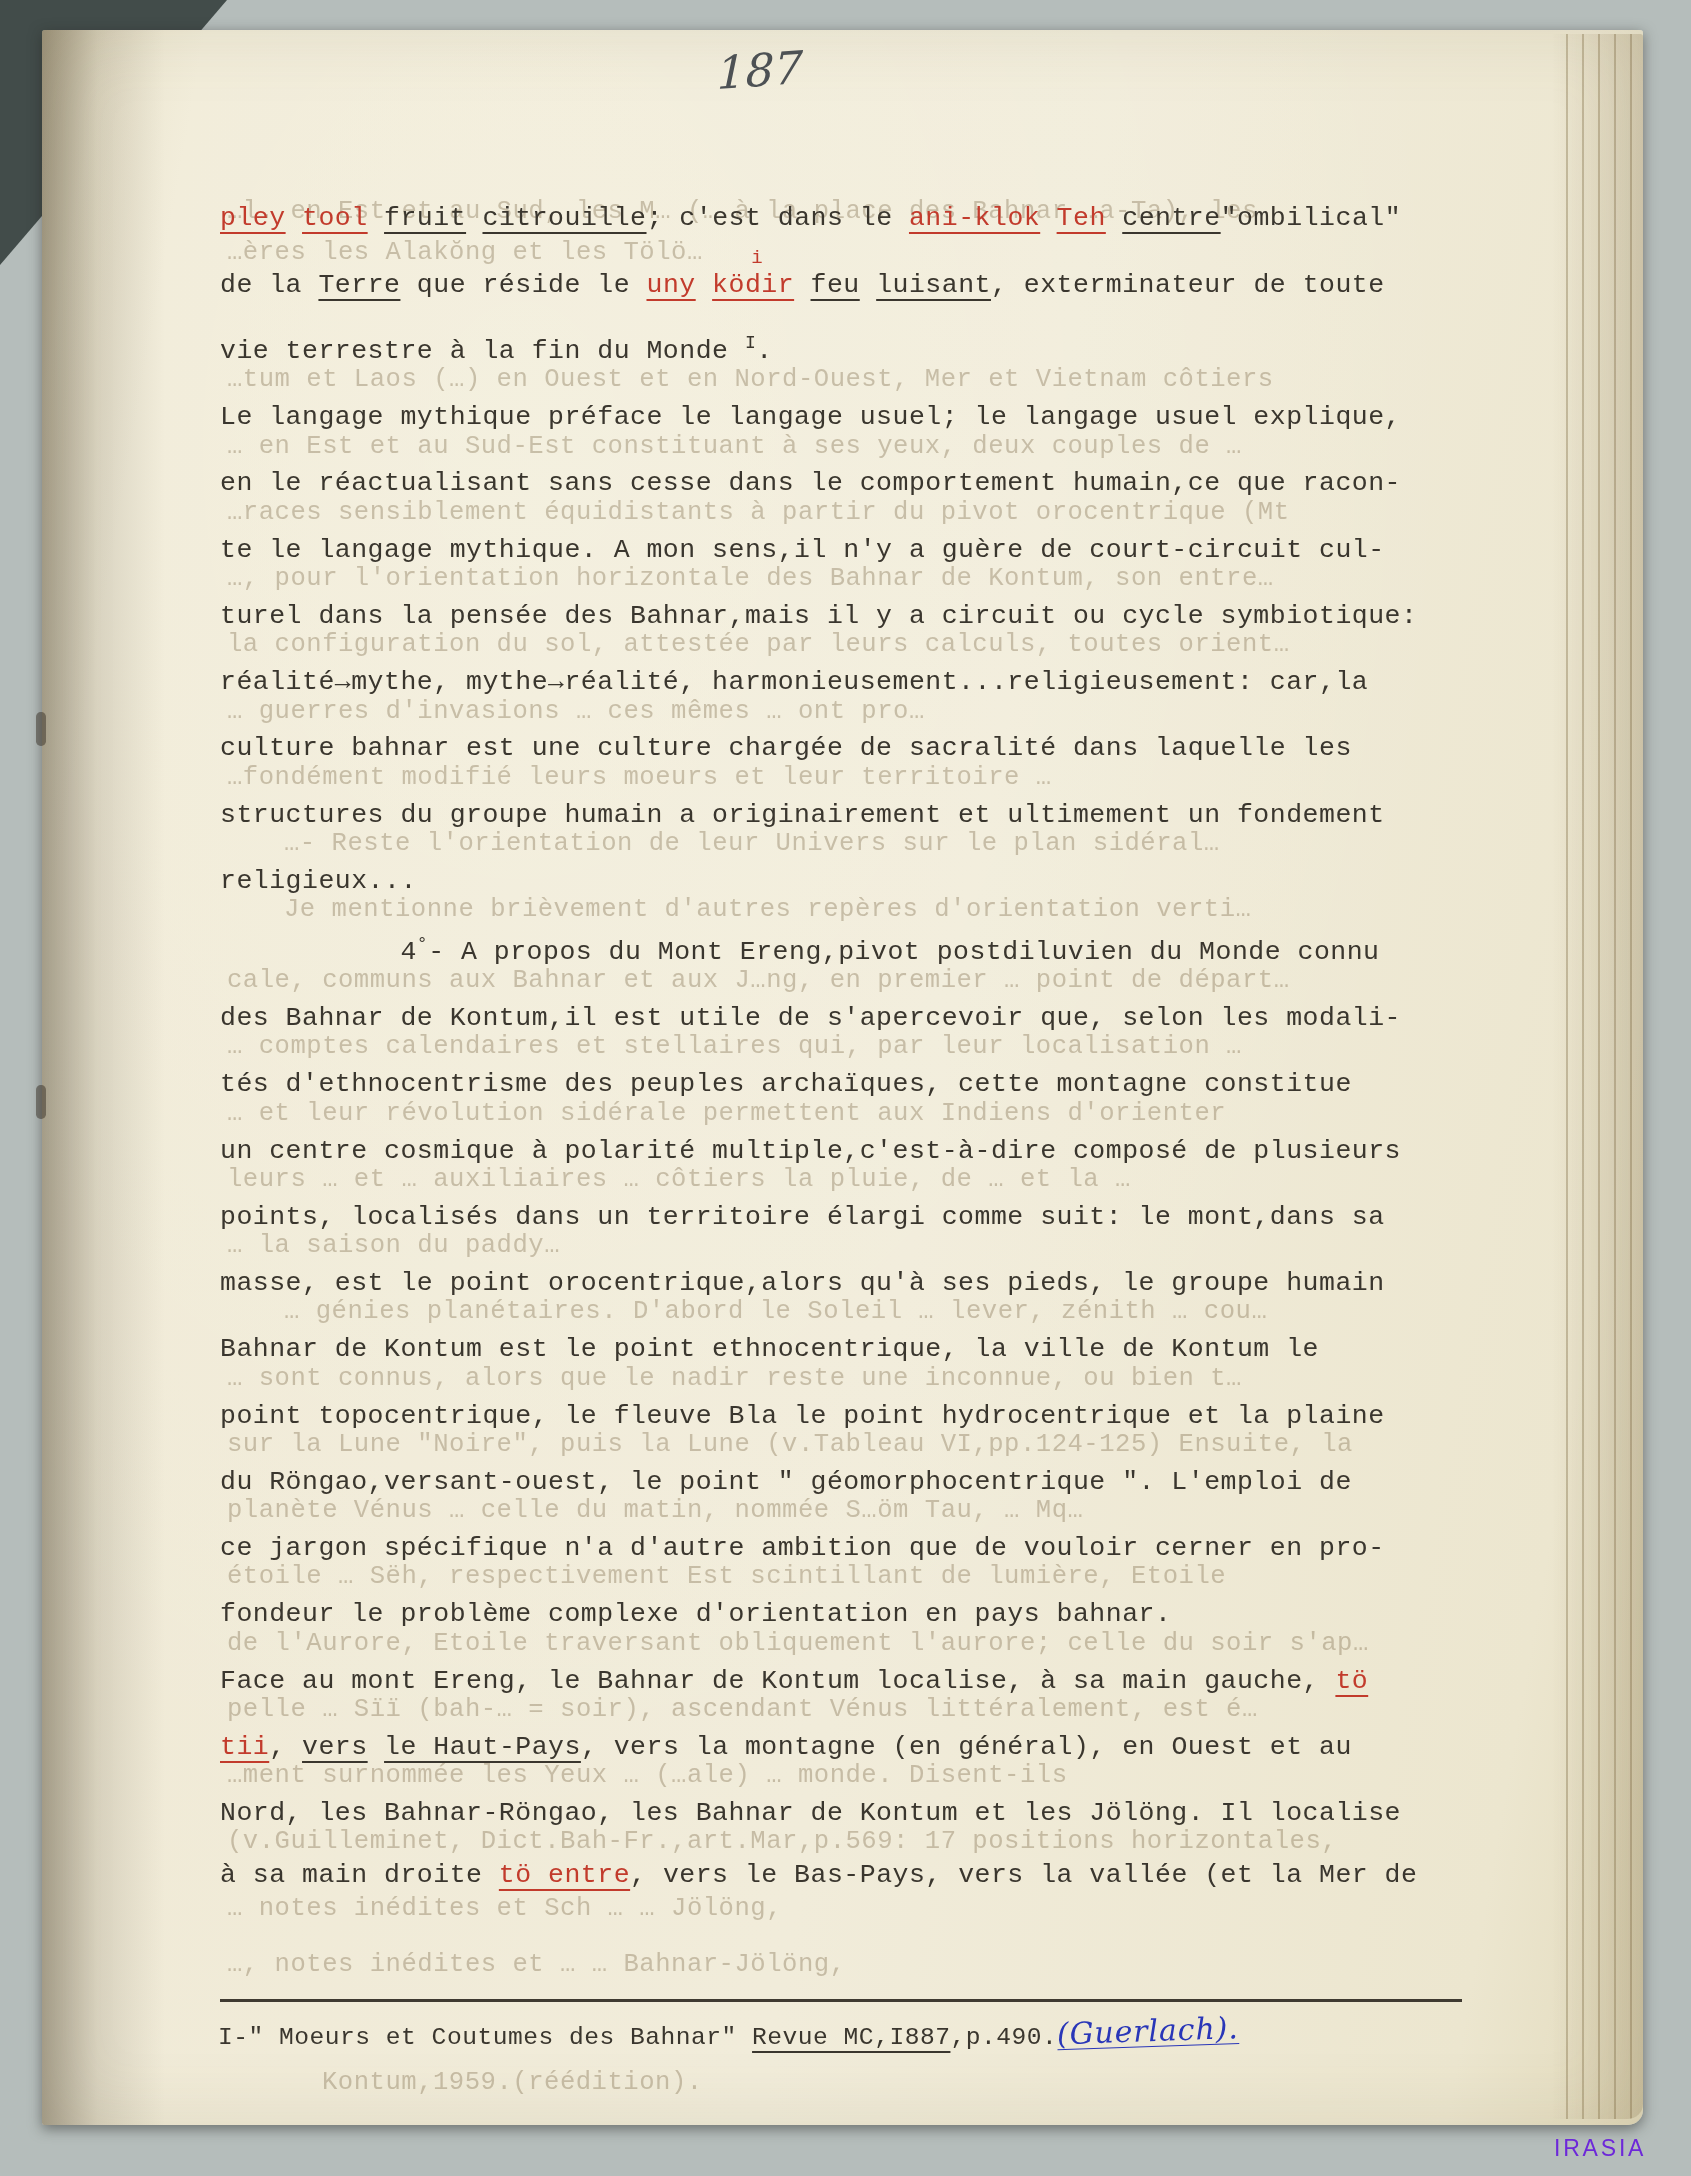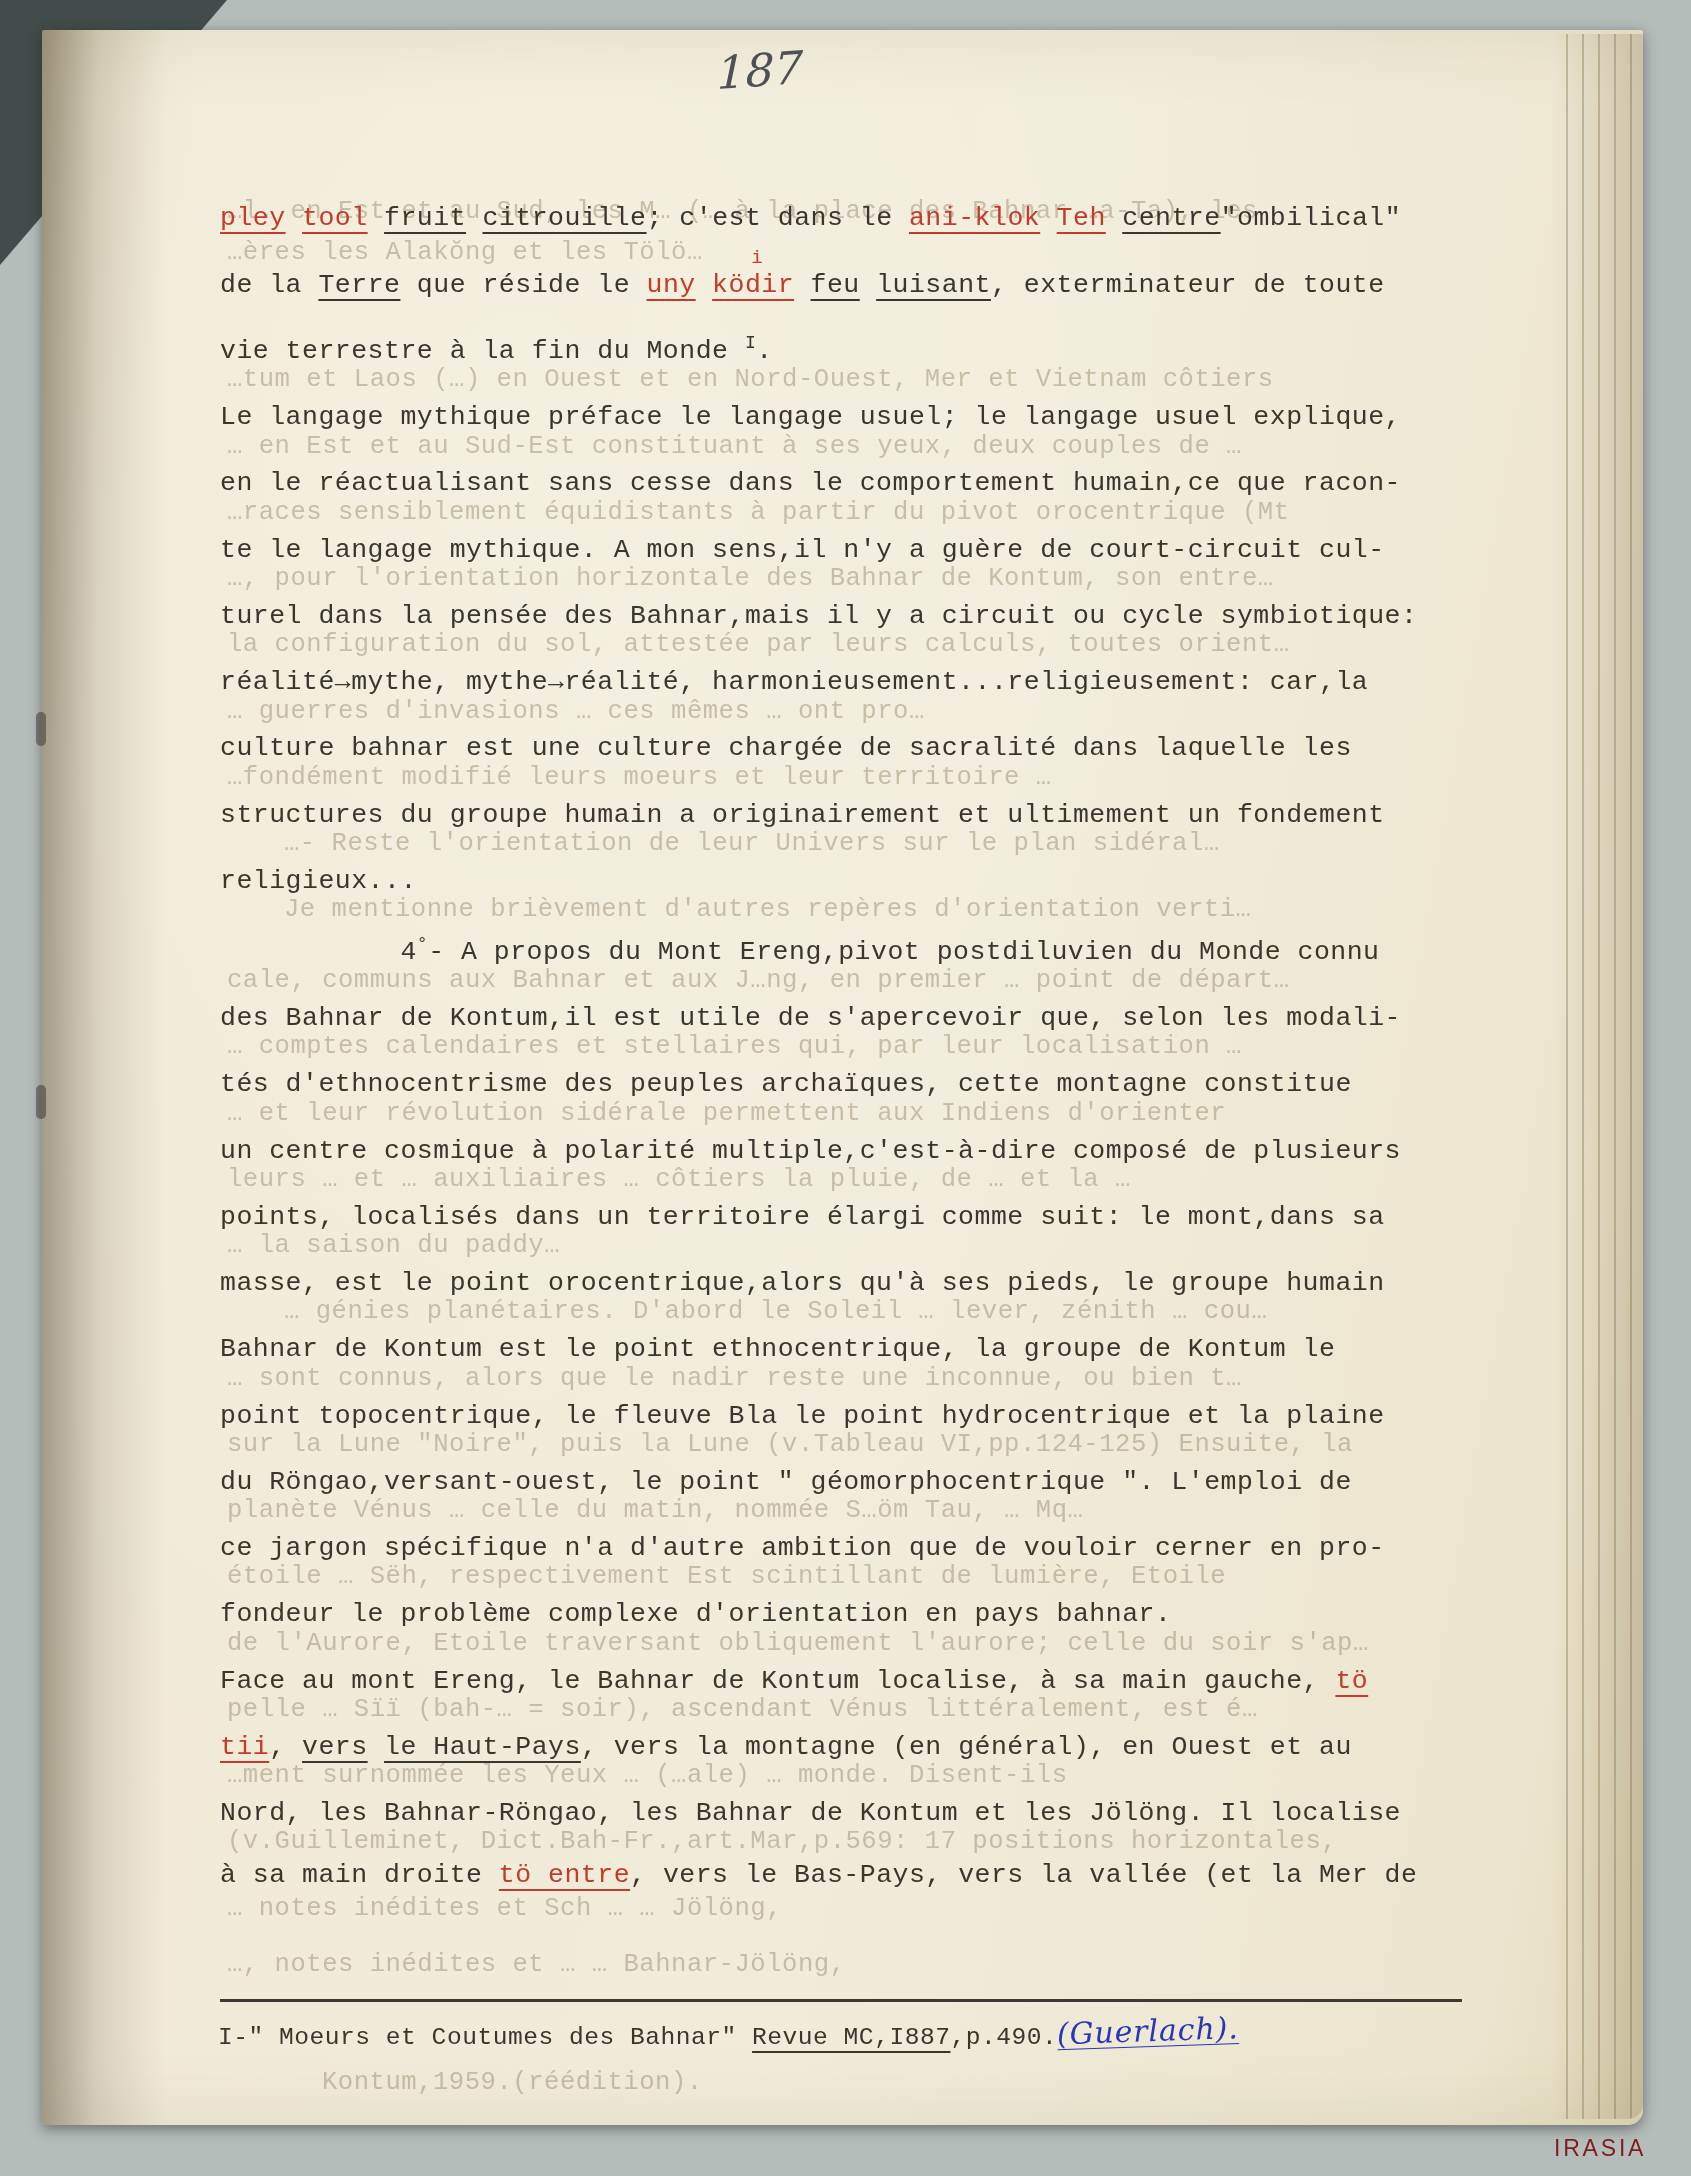--- a/index.html
+++ b/index.html
@@ -69,21 +69,21 @@
     font-size:24.6px;letter-spacing:0.5px;color:var(--ink,#3a362e);
   }
   .s-hand{
     color:var(--blue,#2936b8);font-family:"DejaVu Serif",serif;font-style:italic;
     font-size:30px;display:inline-block;transform:rotate(-2deg) translateY(-2.8px);
     letter-spacing:0.9px;text-decoration:underline;text-decoration-thickness:0.9px;text-underline-offset:4.7px;
   }
   .watermark{
     position:absolute;left:1554px;top:2135px;z-index:4;
     font-family:"Liberation Sans",sans-serif;font-size:23px;
-    letter-spacing:2.8px;color:#7f1d1d;
+    letter-spacing:2.8px;color:#6d28d9;
   }
 </style>
 </head>
 <body>
 
 <div class="scan-corner"></div>
 
 <div class="page">
   <div class="gutter"></div>
   <div class="page-edges"></div>
@@ -135,21 +135,21 @@
     <div class="line" style="top: 667px;"><span class="">réalité→mythe, mythe→réalité, harmonieusement...religieusement: car,la</span></div>
     <div class="line" style="top: 733px; font-family: Liberation Mono, monospace;"><span class="">culture bahnar est une culture chargée de sacralité dans laquelle les</span></div>
     <div class="line" style="top: 800px;"><span class="">structures du groupe humain a originairement et ultimement un fondement</span></div>
     <div class="line" style="top: 866px;"><span class="">religieux...</span></div>
     <div class="line" style="top: 937px;"><span class="">           4</span><span class="s-sup">°</span><span class="">- A propos du Mont Ereng,pivot postdiluvien du Monde connu</span></div>
     <div class="line" style="top: 1003px;"><span class="">des Bahnar de Kontum,il est utile de s'apercevoir que, selon les modali-</span></div>
     <div class="line" style="top: 1069px;"><span class="">tés d'ethnocentrisme des peuples archaïques, cette montagne constitue</span></div>
     <div class="line" style="top: 1136px;"><span class="">un centre cosmique à polarité multiple,c'est-à-dire composé de plusieurs</span></div>
     <div class="line" style="top: 1202px;"><span class="">points, localisés dans un territoire élargi comme suit: le mont,dans sa</span></div>
     <div class="line" style="top: 1268px;"><span class="">masse, est le point orocentrique,alors qu'à ses pieds, le groupe humain</span></div>
-    <div class="line" style="top: 1334px;"><span class="">Bahnar de Kontum est le point ethnocentrique, la groupe de Kontum le</span></div>
+    <div class="line" style="top: 1334px;"><span class="">Bahnar de Kontum est le point ethnocentrique, la ville de Kontum le</span></div>
     <div class="line" style="top: 1401px;"><span class="">point topocentrique, le fleuve Bla le point hydrocentrique et la plaine</span></div>
     <div class="line" style="top: 1467px;"><span class="">du Röngao,versant-ouest, le point " géomorphocentrique ". L'emploi de</span></div>
     <div class="line" style="top: 1533px;"><span class="">ce jargon spécifique n'a d'autre ambition que de vouloir cerner en pro-</span></div>
     <div class="line" style="top: 1599px;"><span class="">fondeur le problème complexe d'orientation en pays bahnar.</span></div>
     <div class="line" style="top: 1666px;"><span class="">Face au mont Ereng, le Bahnar de Kontum localise, à sa main gauche, </span><span class="s-ru">tö</span></div>
     <div class="line" style="top: 1732px;"><span class="s-ru">tii</span><span class="">, </span><span class="s-u">vers</span><span class=""> </span><span class="s-u">le Haut-Pays</span><span class="">, vers la montagne (en général), en Ouest et au</span></div>
     <div class="line" style="top: 1798px;"><span class="">Nord, les Bahnar-Röngao, les Bahnar de Kontum et les Jölöng. Il localise</span></div>
     <div class="line" style="top: 1860px;"><span class="">à sa main droite </span><span class="s-ru">tö entre</span><span class="">, vers le Bas-Pays, vers la vallée (et la Mer de</span></div>
   </div>
 

